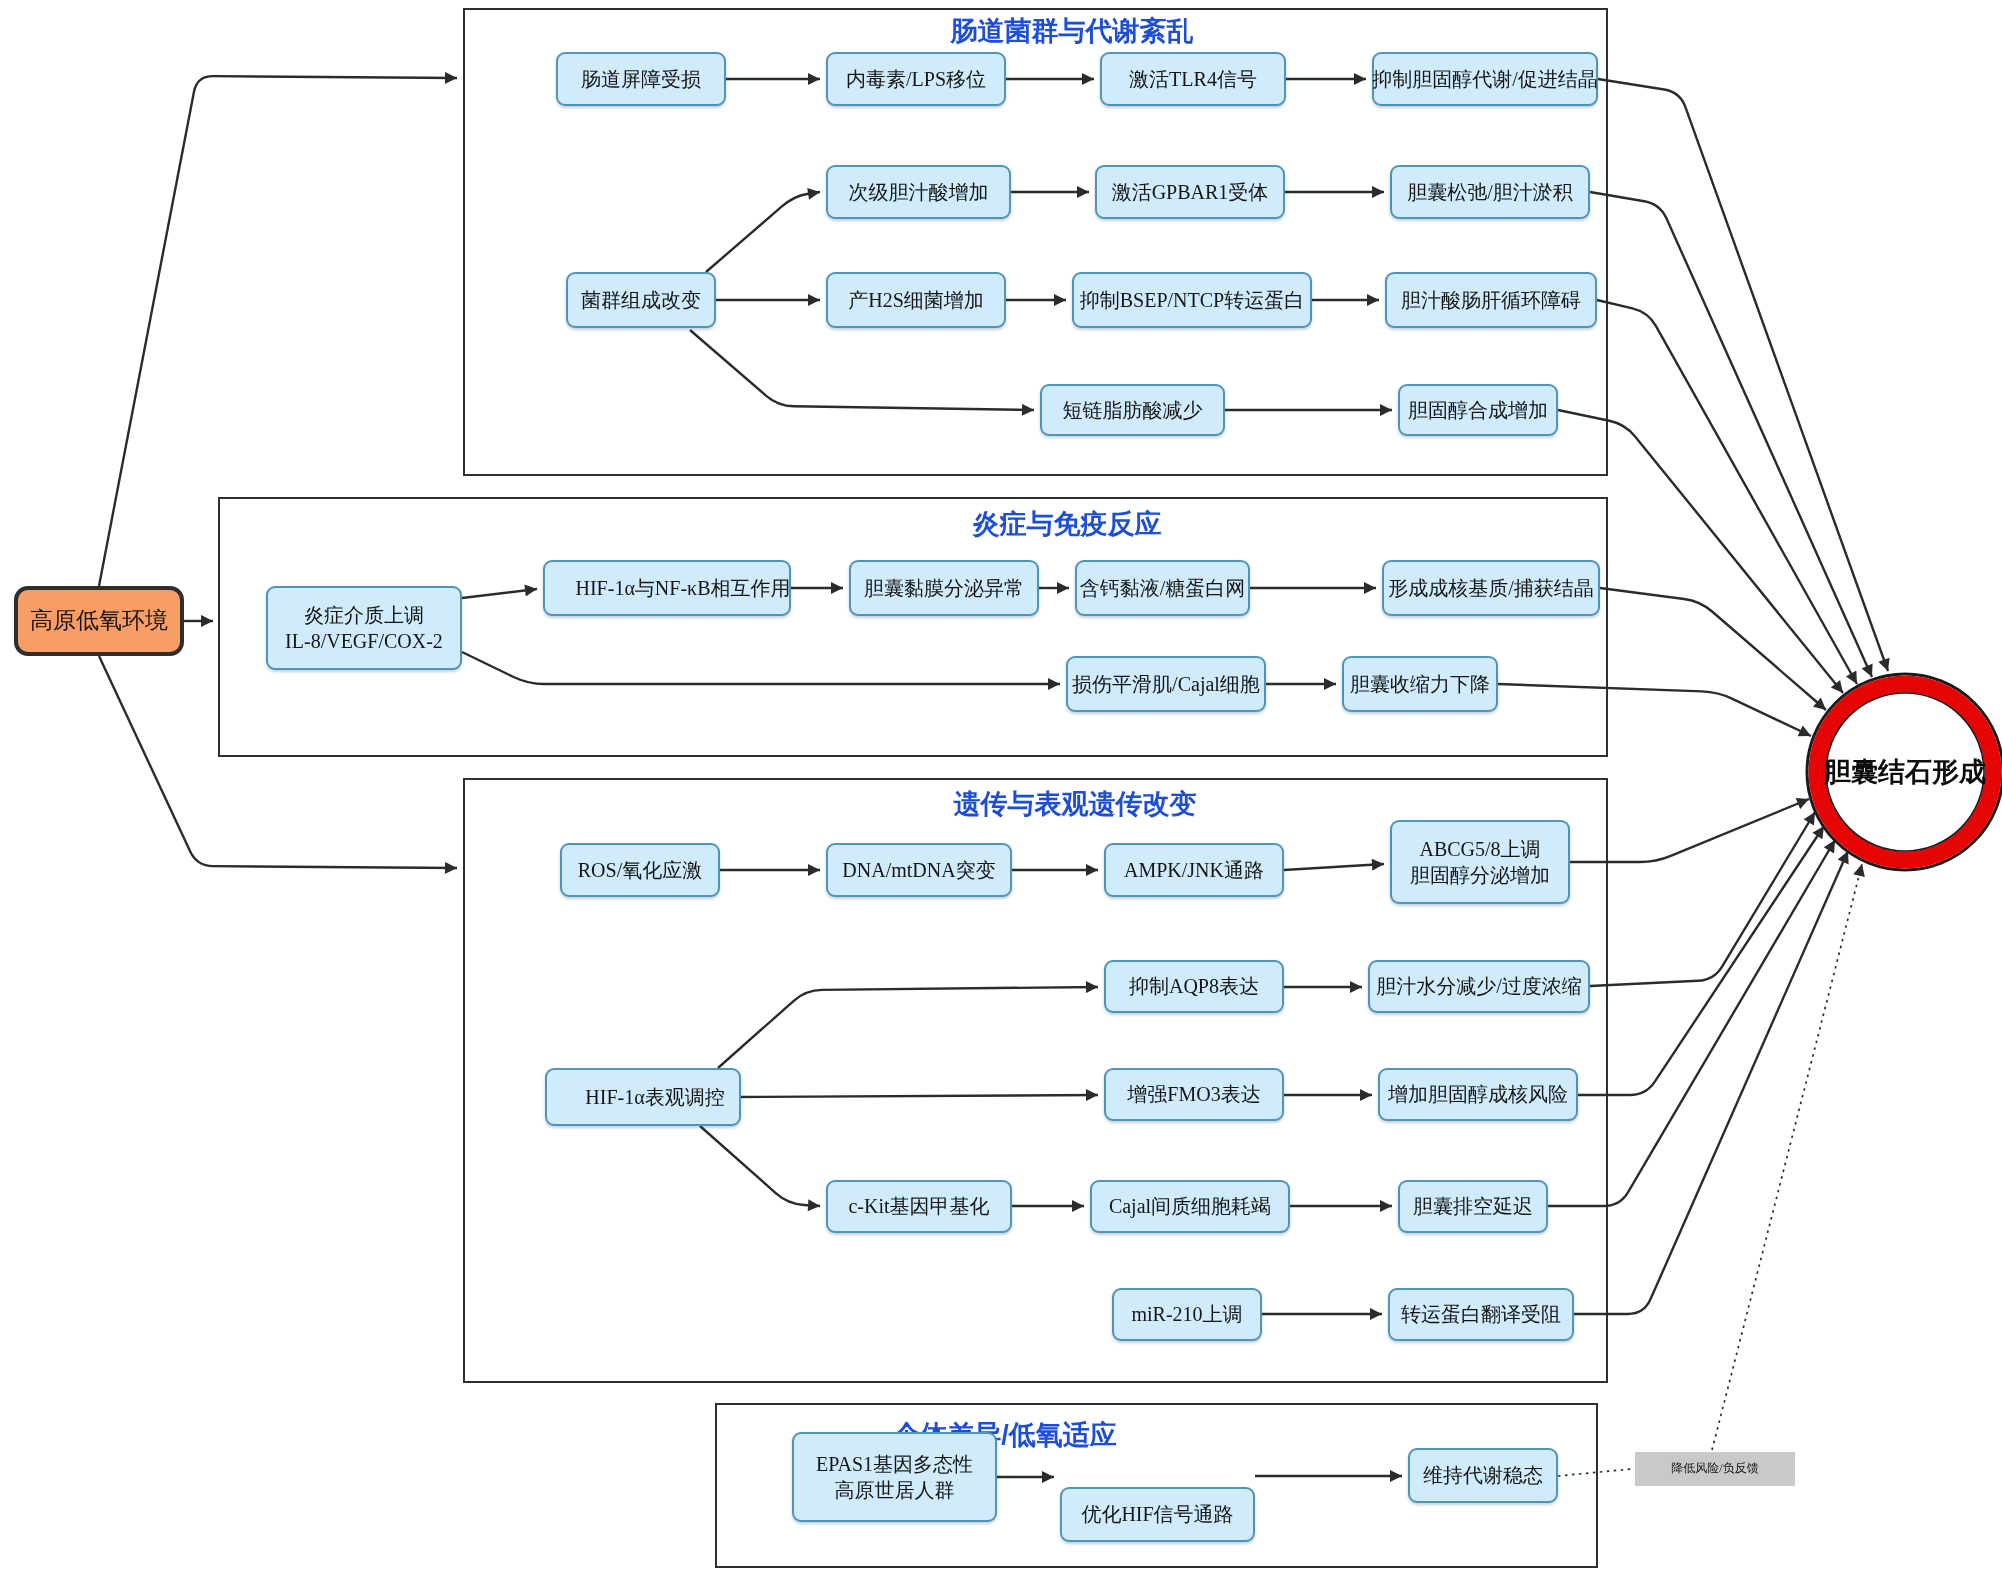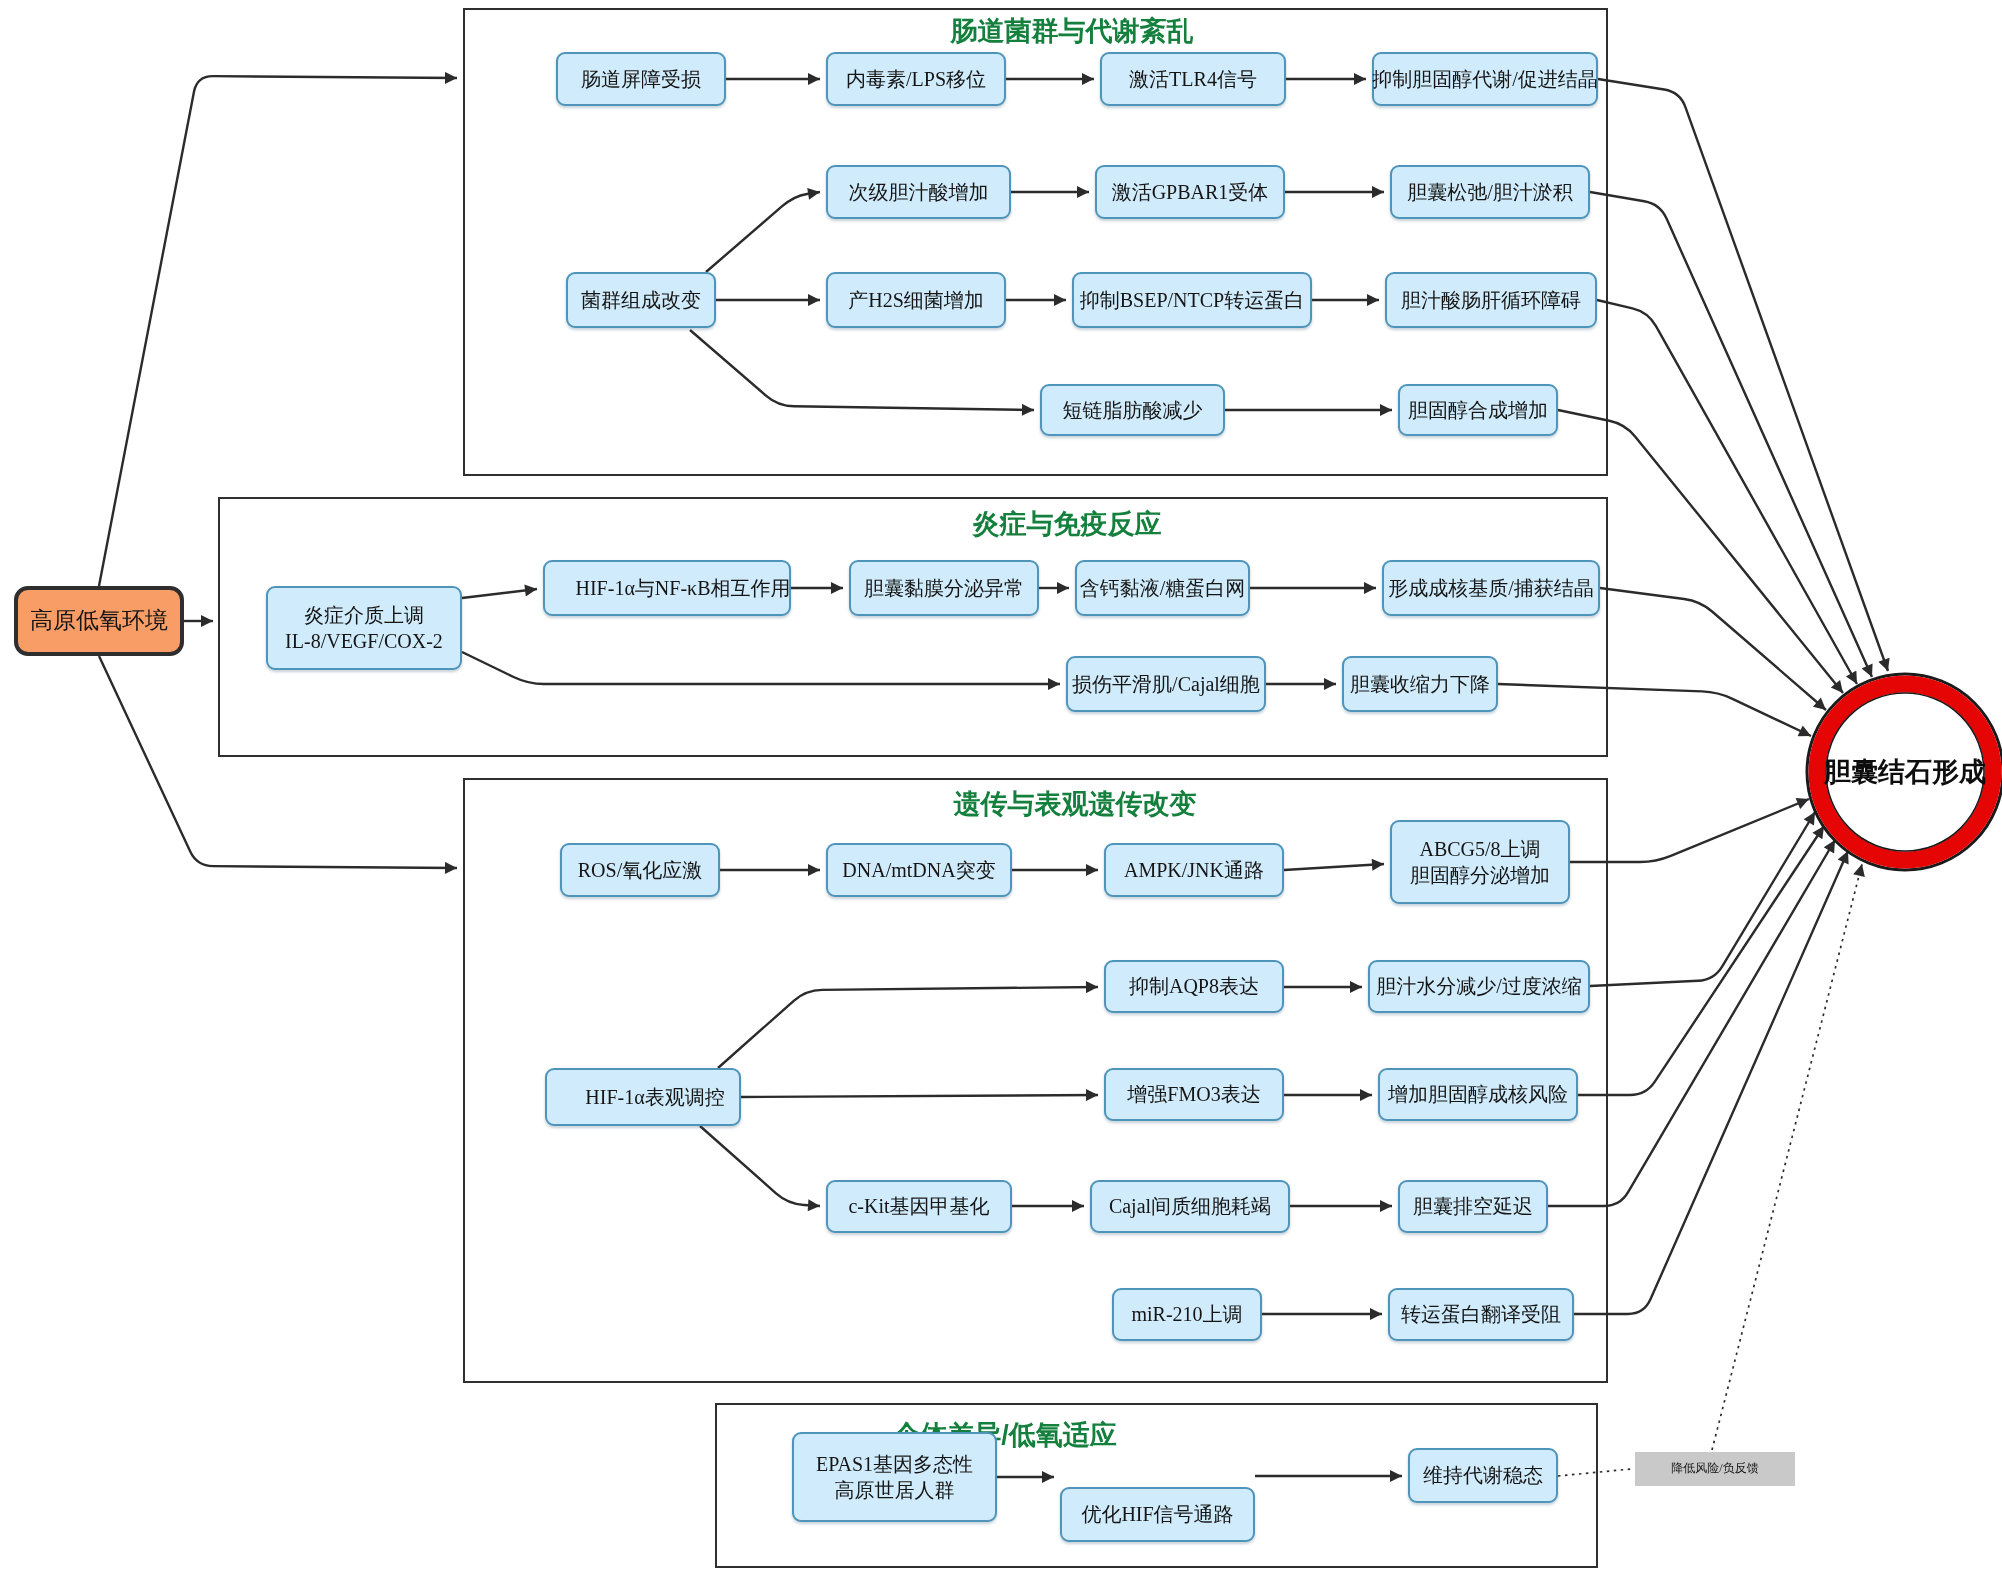--- a/index.html
+++ b/index.html
@@ -5,21 +5,21 @@
   :root{
     --node-fill:#d0ebfb; --node-border:#4f94ba; --orange-fill:#f89d66;
     --gray-fill:#c9c9c9; --edge:#2b2b2b; --section-border:#2f2f2f;
   }
   html,body{margin:0;padding:0;background:#ffffff;}
   #canvas{position:relative;overflow:hidden;background:#ffffff;
           font-family:"Liberation Sans",sans-serif;}
   .section{position:absolute;border:2.5px solid var(--section-border);
            background:transparent;box-sizing:border-box;}
   .section-title{position:absolute;transform:translate(-50%,-50%);
-           font:bold 27px "Liberation Sans",sans-serif;color:#15803d;white-space:nowrap;}
+           font:bold 27px "Liberation Sans",sans-serif;color:#1d4ed8;white-space:nowrap;}
   .node{position:absolute;display:flex;flex-direction:column;justify-content:center;
         align-items:center;border:2px solid var(--node-border);background:var(--node-fill);
         border-radius:9px;font:20px/1.32 "Liberation Serif","DejaVu Serif",serif;
         color:#151515;text-align:center;box-sizing:border-box;white-space:nowrap;
         box-shadow:0 2px 3px rgba(50,90,120,.28);}
   .node.orange{background:var(--orange-fill);border:4px solid #2e2e2e;border-radius:14px;
         font-size:23px;box-shadow:none;}
   .node.gray{background:var(--gray-fill);border:none;border-radius:0;font-size:12px;
         box-shadow:none;}
   .hub-label{position:absolute;transform:translate(-50%,-50%);

